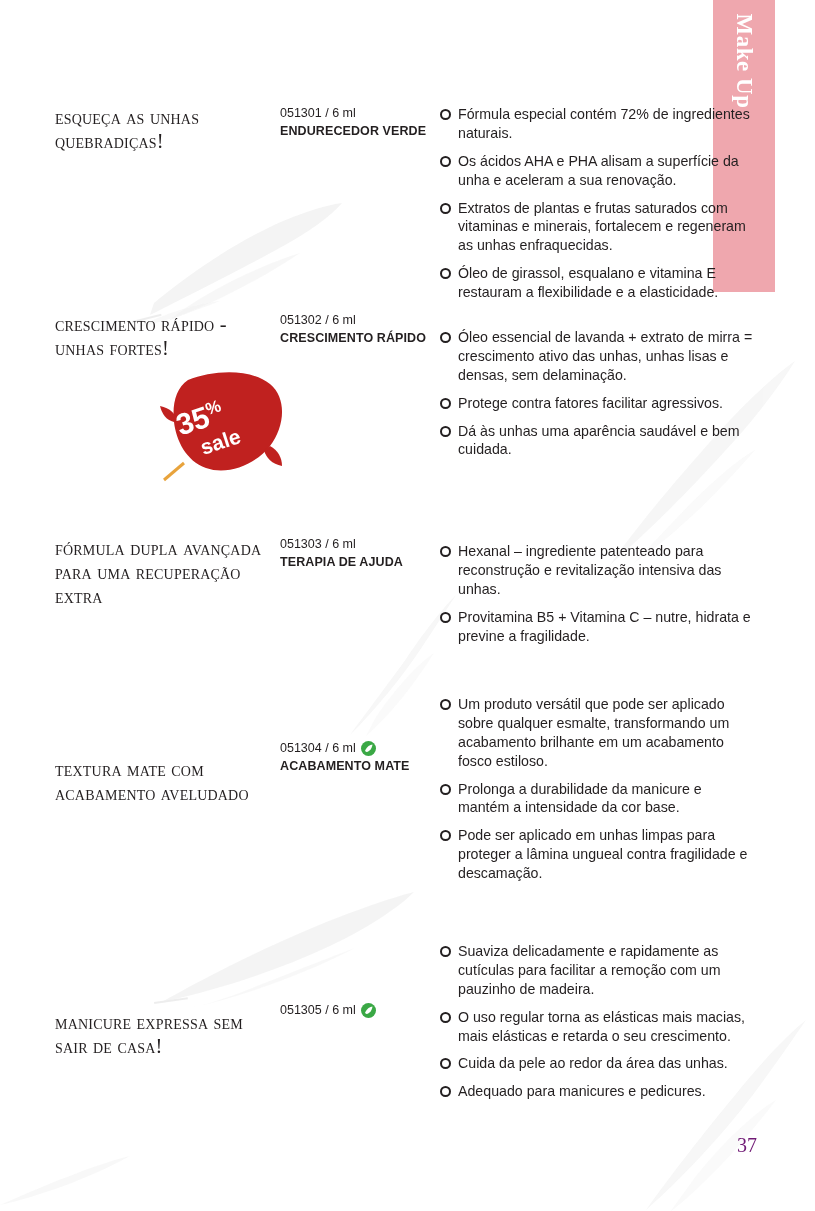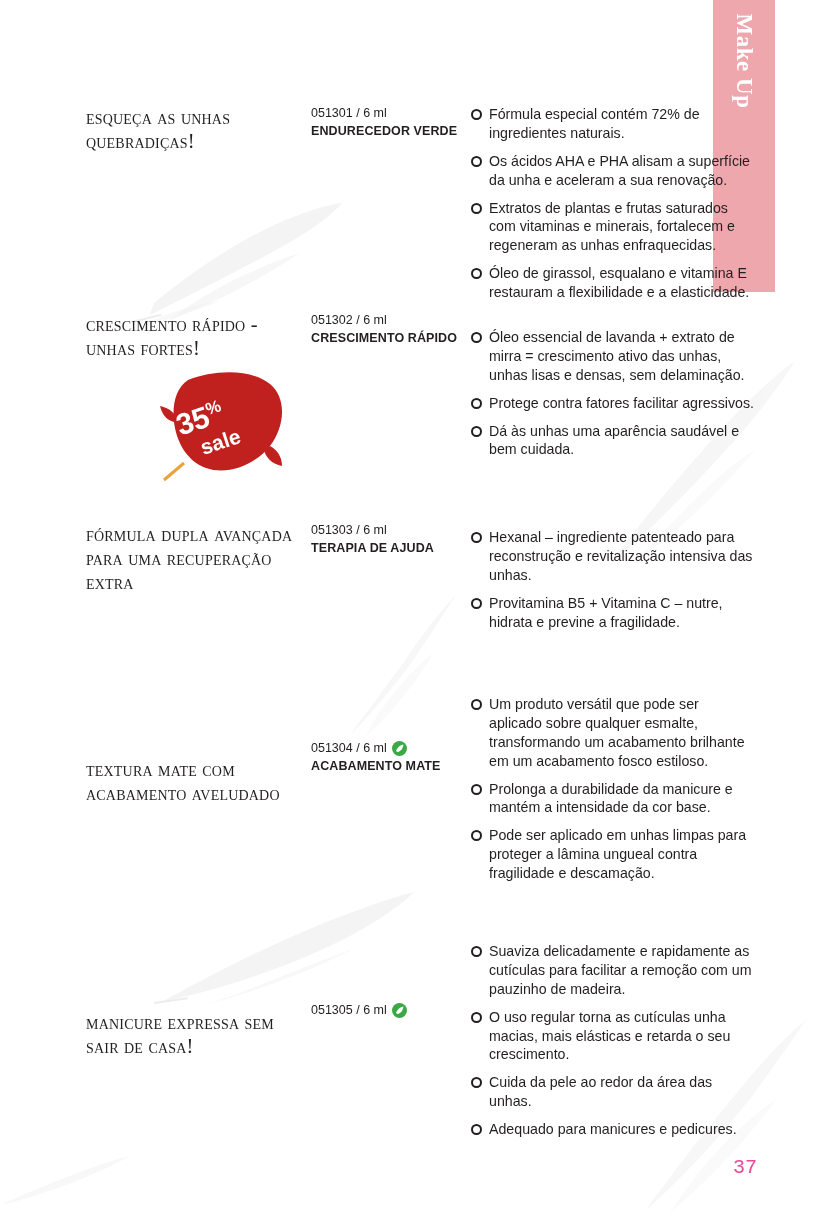--- a/index.html
+++ b/index.html
@@ -55,21 +55,20 @@
     position: absolute;
     display: flex;
     width: 700px;
     left: 55px;
   }
 
   .col-title {
     width: 225px;
     flex: 0 0 225px;
     padding-right: 10px;
-    margin-left: 31px;
   }
   .col-code {
     width: 160px;
     flex: 0 0 160px;
     padding-right: 8px;
   }
   .col-bullets {
     flex: 1 1 auto;
   }
 
@@ -161,24 +160,24 @@
     left: 42px;
     top: 62px;
     font-size: 21px;
     transform: rotate(-18deg);
   }
 
   
   .page-number {
     position: absolute;
     right: 58px;
-    bottom: 32px;
+    bottom: 54px;
     font-size: 20px;
-    color: #ec4899;
-    font-family: Liberation Mono, monospace;
+    color: #701a75;
+    font-family: Liberation Serif, serif;
   }
 </style>
 </head>
 <body>
 
 <div class="feather" style="left:120px; top:175px; width:230px; height:170px;">
   <svg width="230" height="170" viewBox="0 0 230 170">
     <g fill="#e9e9e9" opacity="0.9">
       <path d="M30 140 C70 120 120 95 165 70 C190 56 210 42 222 28 C205 30 175 40 150 52 C110 71 65 102 34 128 Z"></path>
       <path d="M48 146 C90 130 140 105 180 78 C160 84 125 98 95 115 C72 128 56 139 48 146 Z" opacity="0.7"></path>
@@ -284,21 +283,21 @@
       <path d="M16 54 C8 52 4 46 2 38 C12 40 18 46 20 54 Z" fill="#c0211f"></path>
       <path d="M112 78 C120 82 124 90 124 98 C114 96 108 90 106 82 Z" fill="#c0211f"></path>
       <path d="M26 95 L6 112" stroke="#e8a33c" stroke-width="3" fill="none"></path>
     </svg>
     <div class="badge-text">
       <div class="pct"><span>35</span><sup>%</sup></div>
       <div class="sale-word">sale</div>
     </div>
   </div>
 
-  <div class="row" style="top:522px;">
+  <div class="row" style="top:536px;">
     <div class="col-title">
       <div class="prod-title">Fórmula dupla avançada para uma recuperação extra</div>
     </div>
     <div class="col-code">
       <div class="code-line">
         <span>051303 / 6 ml</span>
       </div>
       <div class="code-name">TERAPIA DE AJUDA</div>
     </div>
     <div class="col-bullets" style="padding-top:6px;">
@@ -345,21 +344,21 @@
           <svg width="15" height="15" viewBox="0 0 15 15">
               <circle cx="7.5" cy="7.5" r="7.5" fill="#3aa845"></circle>
               <path d="M4 10 C6 5 9 4 11.5 3.5 C11 7 9 10.5 5.5 11 Z" fill="#ffffff"></path>
             </svg>
         </span>
       </div>
     </div>
     <div class="col-bullets">
       <ul class="bullets">
         <li><span class="dot"></span><span>Suaviza delicadamente e rapidamente as cutículas para facilitar a remoção com um pauzinho de madeira.</span></li>
-        <li><span class="dot"></span><span>O uso regular torna as cutículas unha macias, mais elásticas e retarda o seu crescimento.</span></li>
+        <li><span class="dot"></span><span>O uso regular torna as elásticas mais macias, mais elásticas e retarda o seu crescimento.</span></li>
         <li><span class="dot"></span><span>Cuida da pele ao redor da área das unhas.</span></li>
         <li><span class="dot"></span><span>Adequado para manicures e pedicures.</span></li>
       </ul>
     </div>
   </div>
 
   <div class="page-number">37</div>
 </div>
 
 </body></html>

